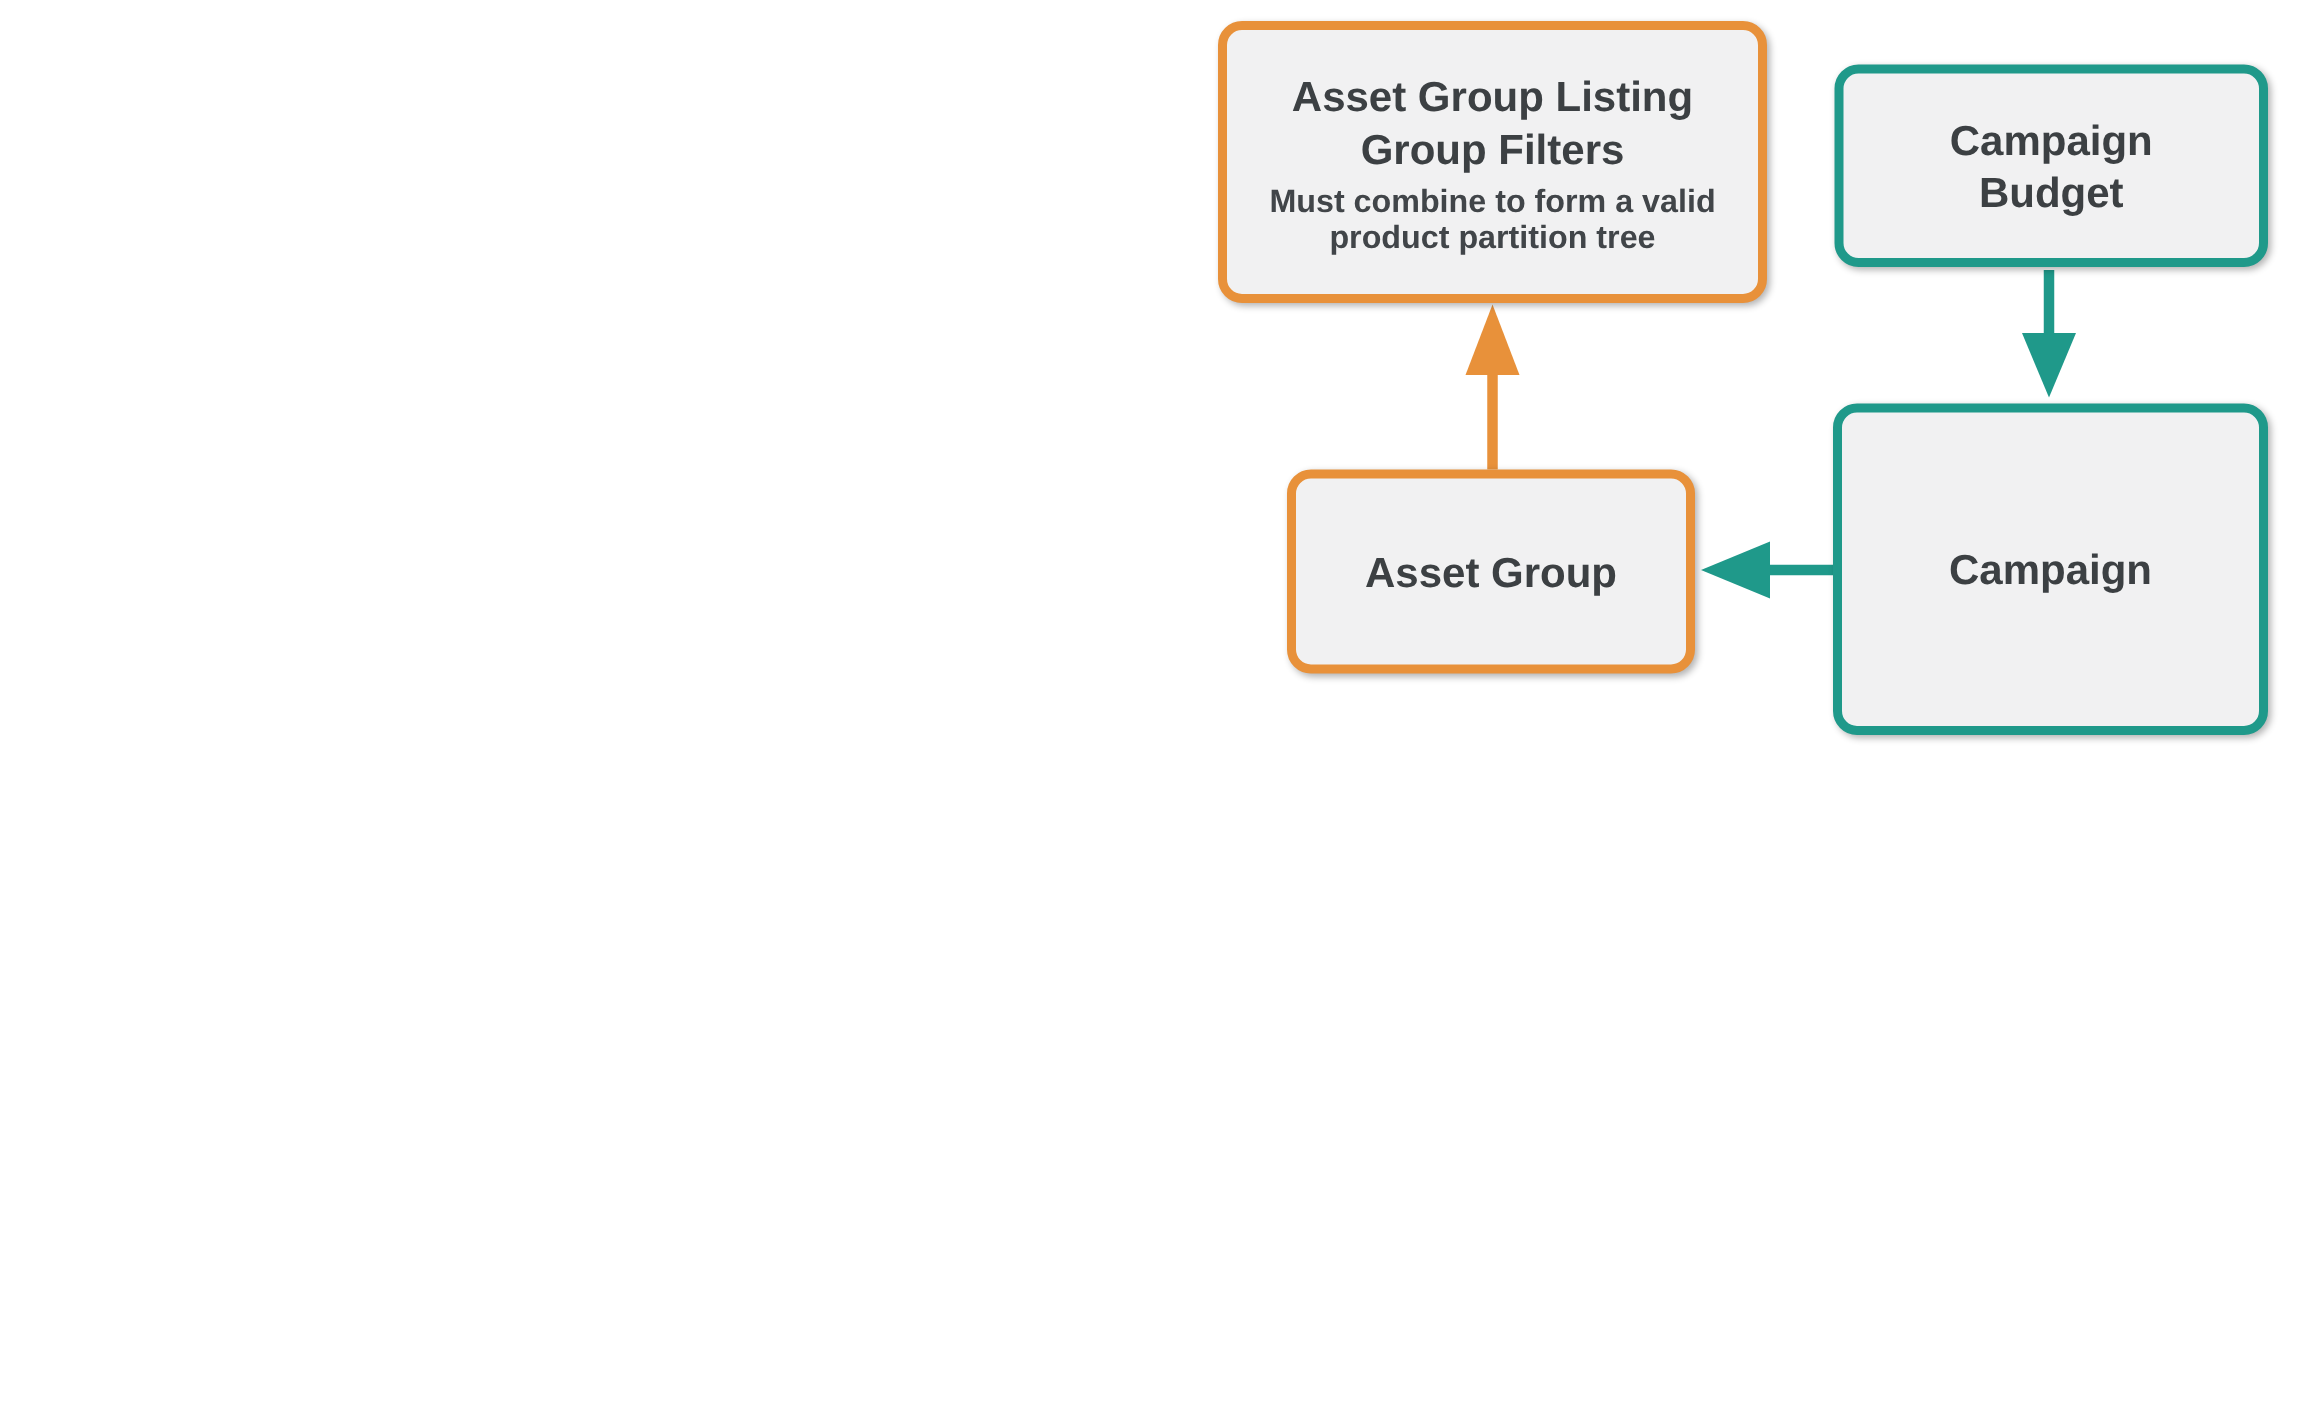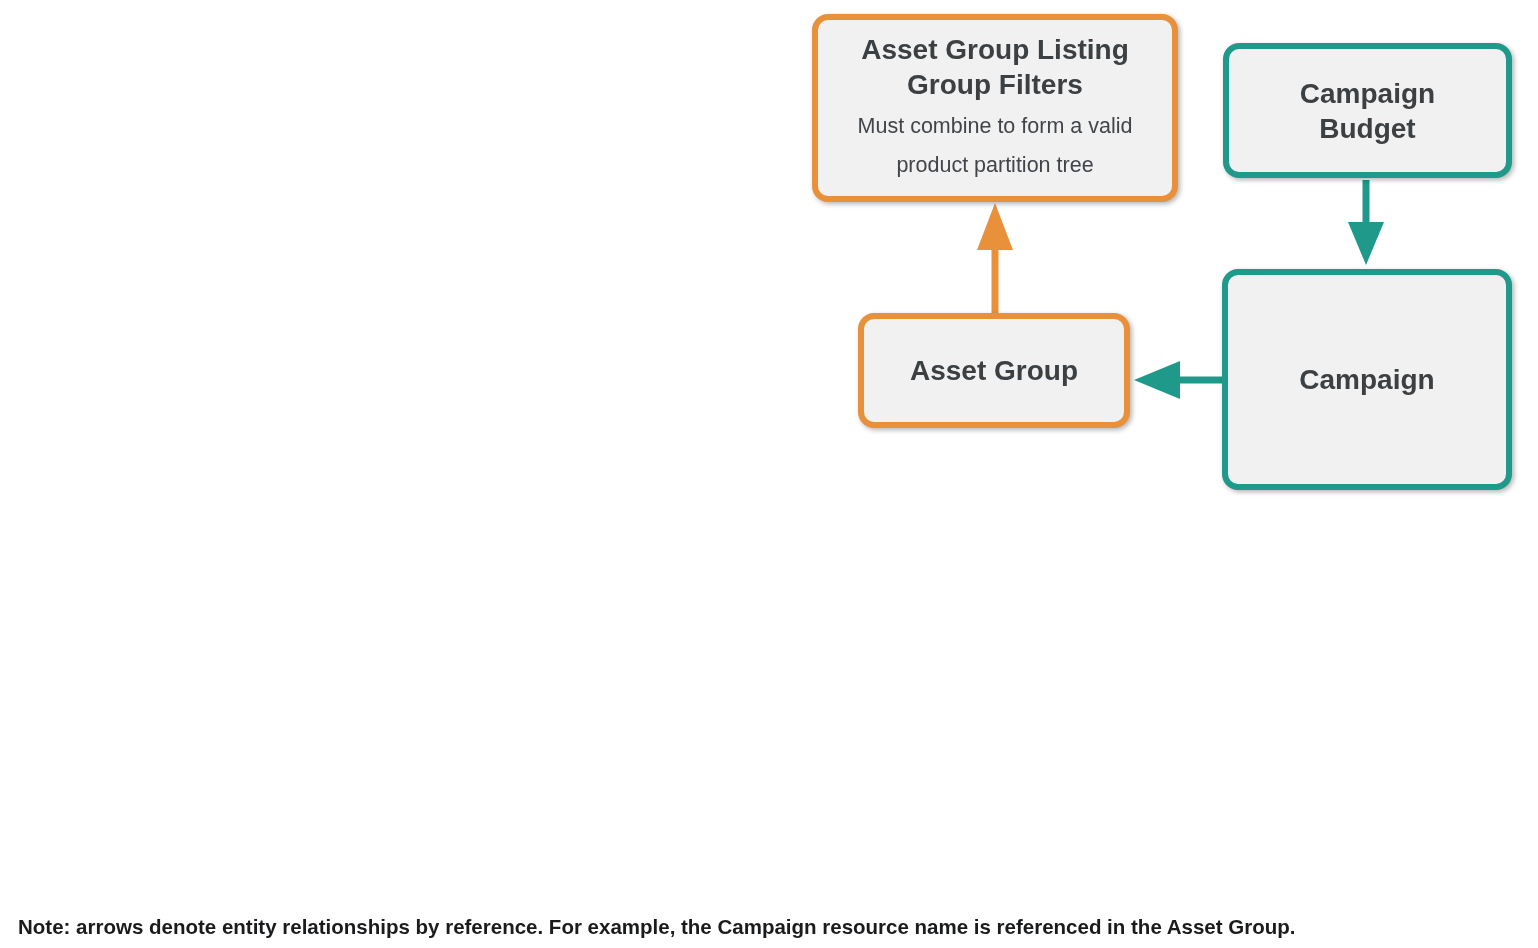--- a/index.html
+++ b/index.html
@@ -37,27 +37,28 @@
   }
   .accent-orange{border-color:var(--c-orange);}
   .accent-teal{border-color:var(--c-teal);}
   .box-title{
     font-weight:bold;
     font-size:28px;line-height:35px;
     color:var(--c-title);
     white-space:pre-line;
   }
   .box-subtitle{
-    font-size:21.5px;line-height:39px;
+    font-size:21.5px;line-height:24px;
     color:var(--c-subtitle);
     white-space:pre-line;
+    font-weight:bold;
   }
   #box-listing-filters{left:812px;top:14px;width:366px;height:188px;}
   #box-campaign-budget{left:1223px;top:43px;width:289px;height:135px;}
-  #box-asset-group{left:858px;top:313px;width:272px;height:115px;text-align:right;}
+  #box-asset-group{left:858px;top:313px;width:272px;height:136px;text-align:right;}
   #box-campaign{left:1222px;top:269px;width:290px;height:221px;}
   .note{
     position:absolute;
     left:18px;top:914px;
     font-size:20.5px;line-height:26px;
     font-weight:bold;
     color:var(--c-note);
     white-space:nowrap;
   }
 </style>
@@ -94,15 +95,14 @@
   </div>
 
   <div class="box accent-orange" id="box-asset-group">
     <div class="box-title">Asset Group</div>
   </div>
 
   <div class="box accent-teal" id="box-campaign">
     <div class="box-title">Campaign</div>
   </div>
 
-  <div class="note">Note: arrows denote entity relationships by reference. For example, the Campaign resource name is referenced in the Asset Group.</div>
 
 </div>
 
 </body></html>

